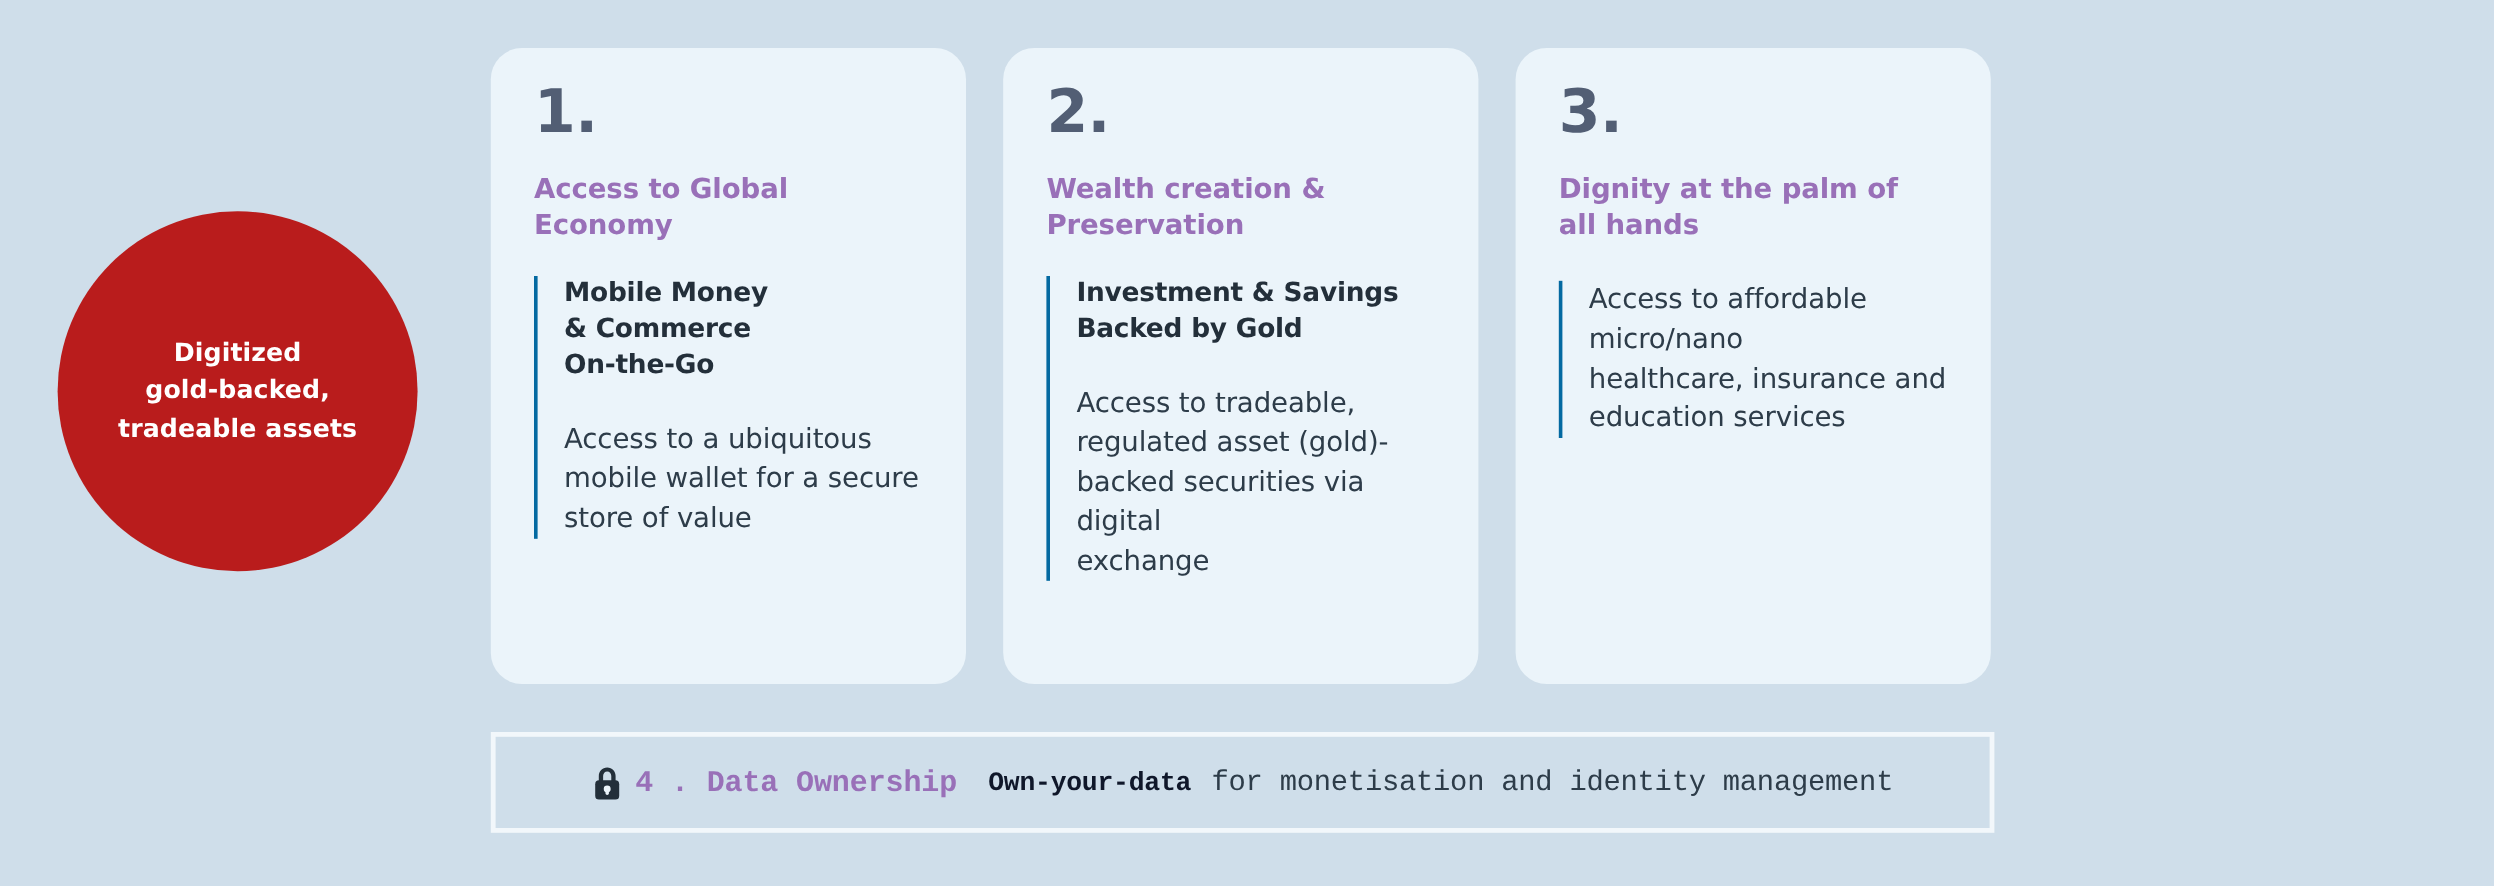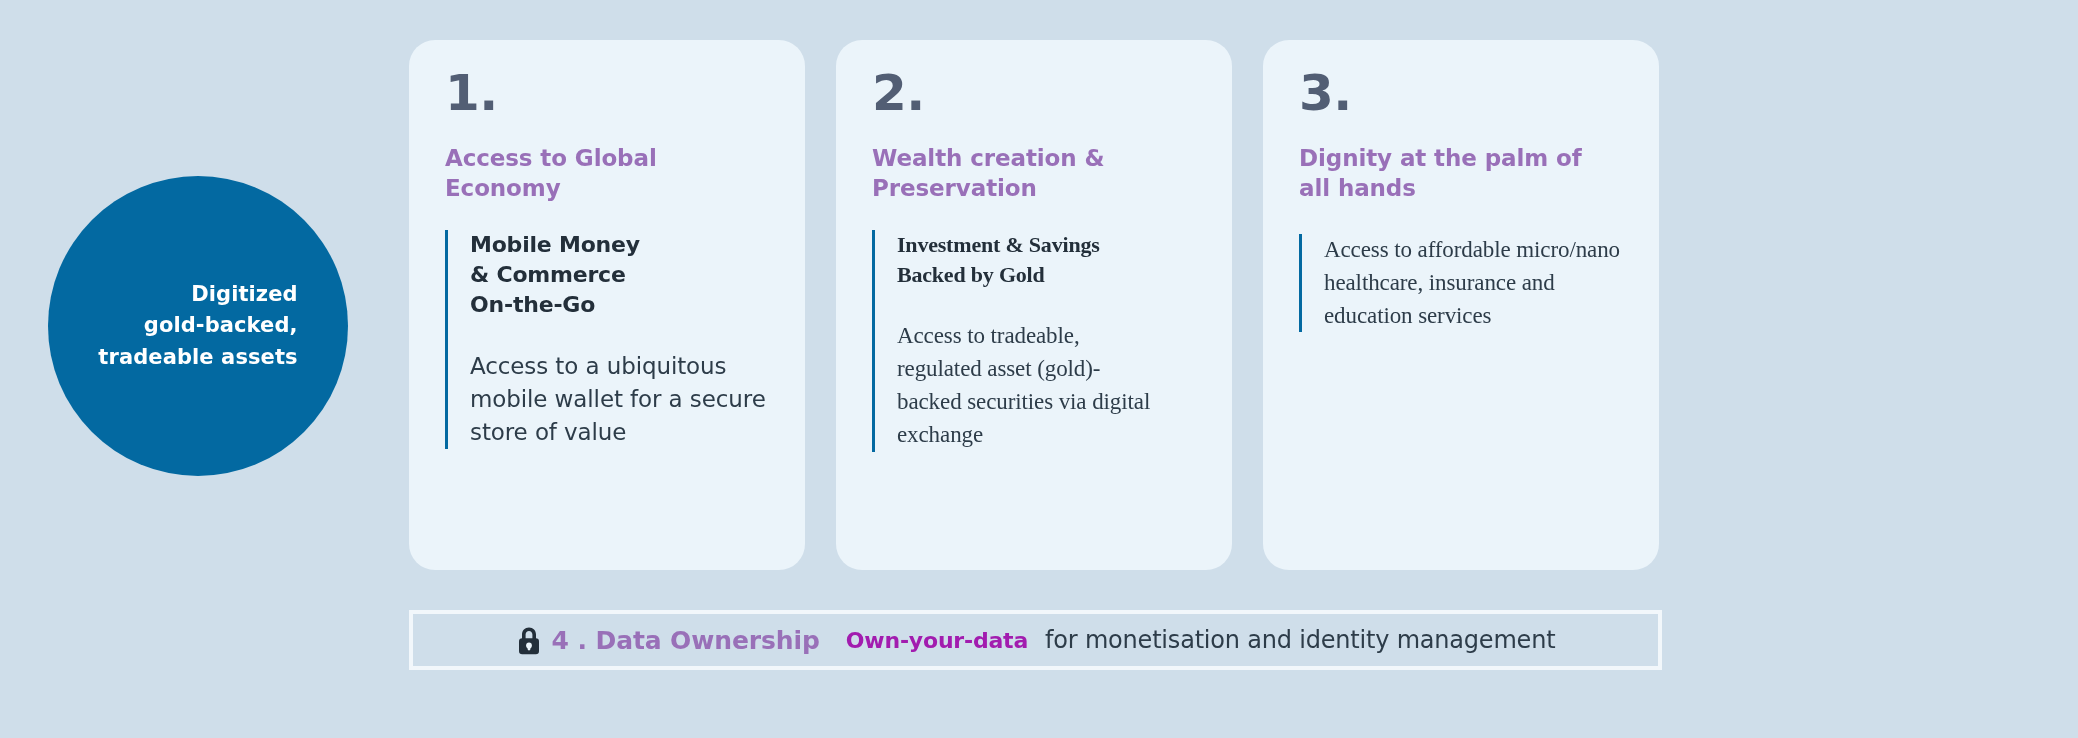--- a/index.html
+++ b/index.html
@@ -18,25 +18,25 @@
     width: 2078px;
     height: 738px;
   }
 
   
   .circle {
     position: absolute;
     width: 300px;
     height: 300px;
     border-radius: 50%;
-    background: #0369a1;
+    background: #b91c1c;
     display: flex;
     align-items: center;
     justify-content: center;
-    text-align: right;
+    text-align: center;
   }
   .circle-left  { left: 48px;  top: 176px; }
   .circle-right { left: 1733px; top: 188px; }
   .circle-text {
     color: #ffffff;
     font-weight: bold;
     font-size: 21px;
     line-height: 1.48;
     letter-spacing: 0.1px;
     white-space: pre-line;
@@ -94,35 +94,36 @@
     font-weight: normal;
     color: #2d3c49;
     line-height: 1.43;
     margin: 30px 0 0 0;
     white-space: pre-line;
     letter-spacing: -0.1px;
   }
   
   .card-1 .card-body { margin-top: 8px; }
   .card-2 .card-body,
-  .card-3 .card-body { margin-top: 0px; font-family: Liberation Serif, serif; }
+  .card-3 .card-body { margin-top: 0px; }
 
   
   .banner {
     position: absolute;
     left: 409px;
     top: 610px;
     width: 1253px;
-    height: 60px;
+    height: 84px;
     box-sizing: border-box;
     border: 4px solid #f2f7fb;
     background: #cfdeea;
     display: flex;
     align-items: center;
     justify-content: center;
+    font-family: Liberation Mono, monospace;
   }
   .banner-inner {
     display: flex;
     align-items: center;
     gap: 10px;
   }
   .lock-icon {
     display: block;
     width: 26px;
     height: 30px;
@@ -133,21 +134,21 @@
   .banner-label {
     font-size: 25px;
     font-weight: bold;
     color: #9970b8;
     letter-spacing: -0.1px;
     margin-right: 16px;
   }
   .banner-strong {
     font-size: 22px;
     font-weight: bold;
-    color: #a21caf;
+    color: #0f172a;
     letter-spacing: -0.2px;
   }
   .banner-rest {
     font-size: 24px;
     font-weight: normal;
     color: #2d3c49;
     letter-spacing: -0.2px;
     margin-left: 7px;
   }
 </style>

